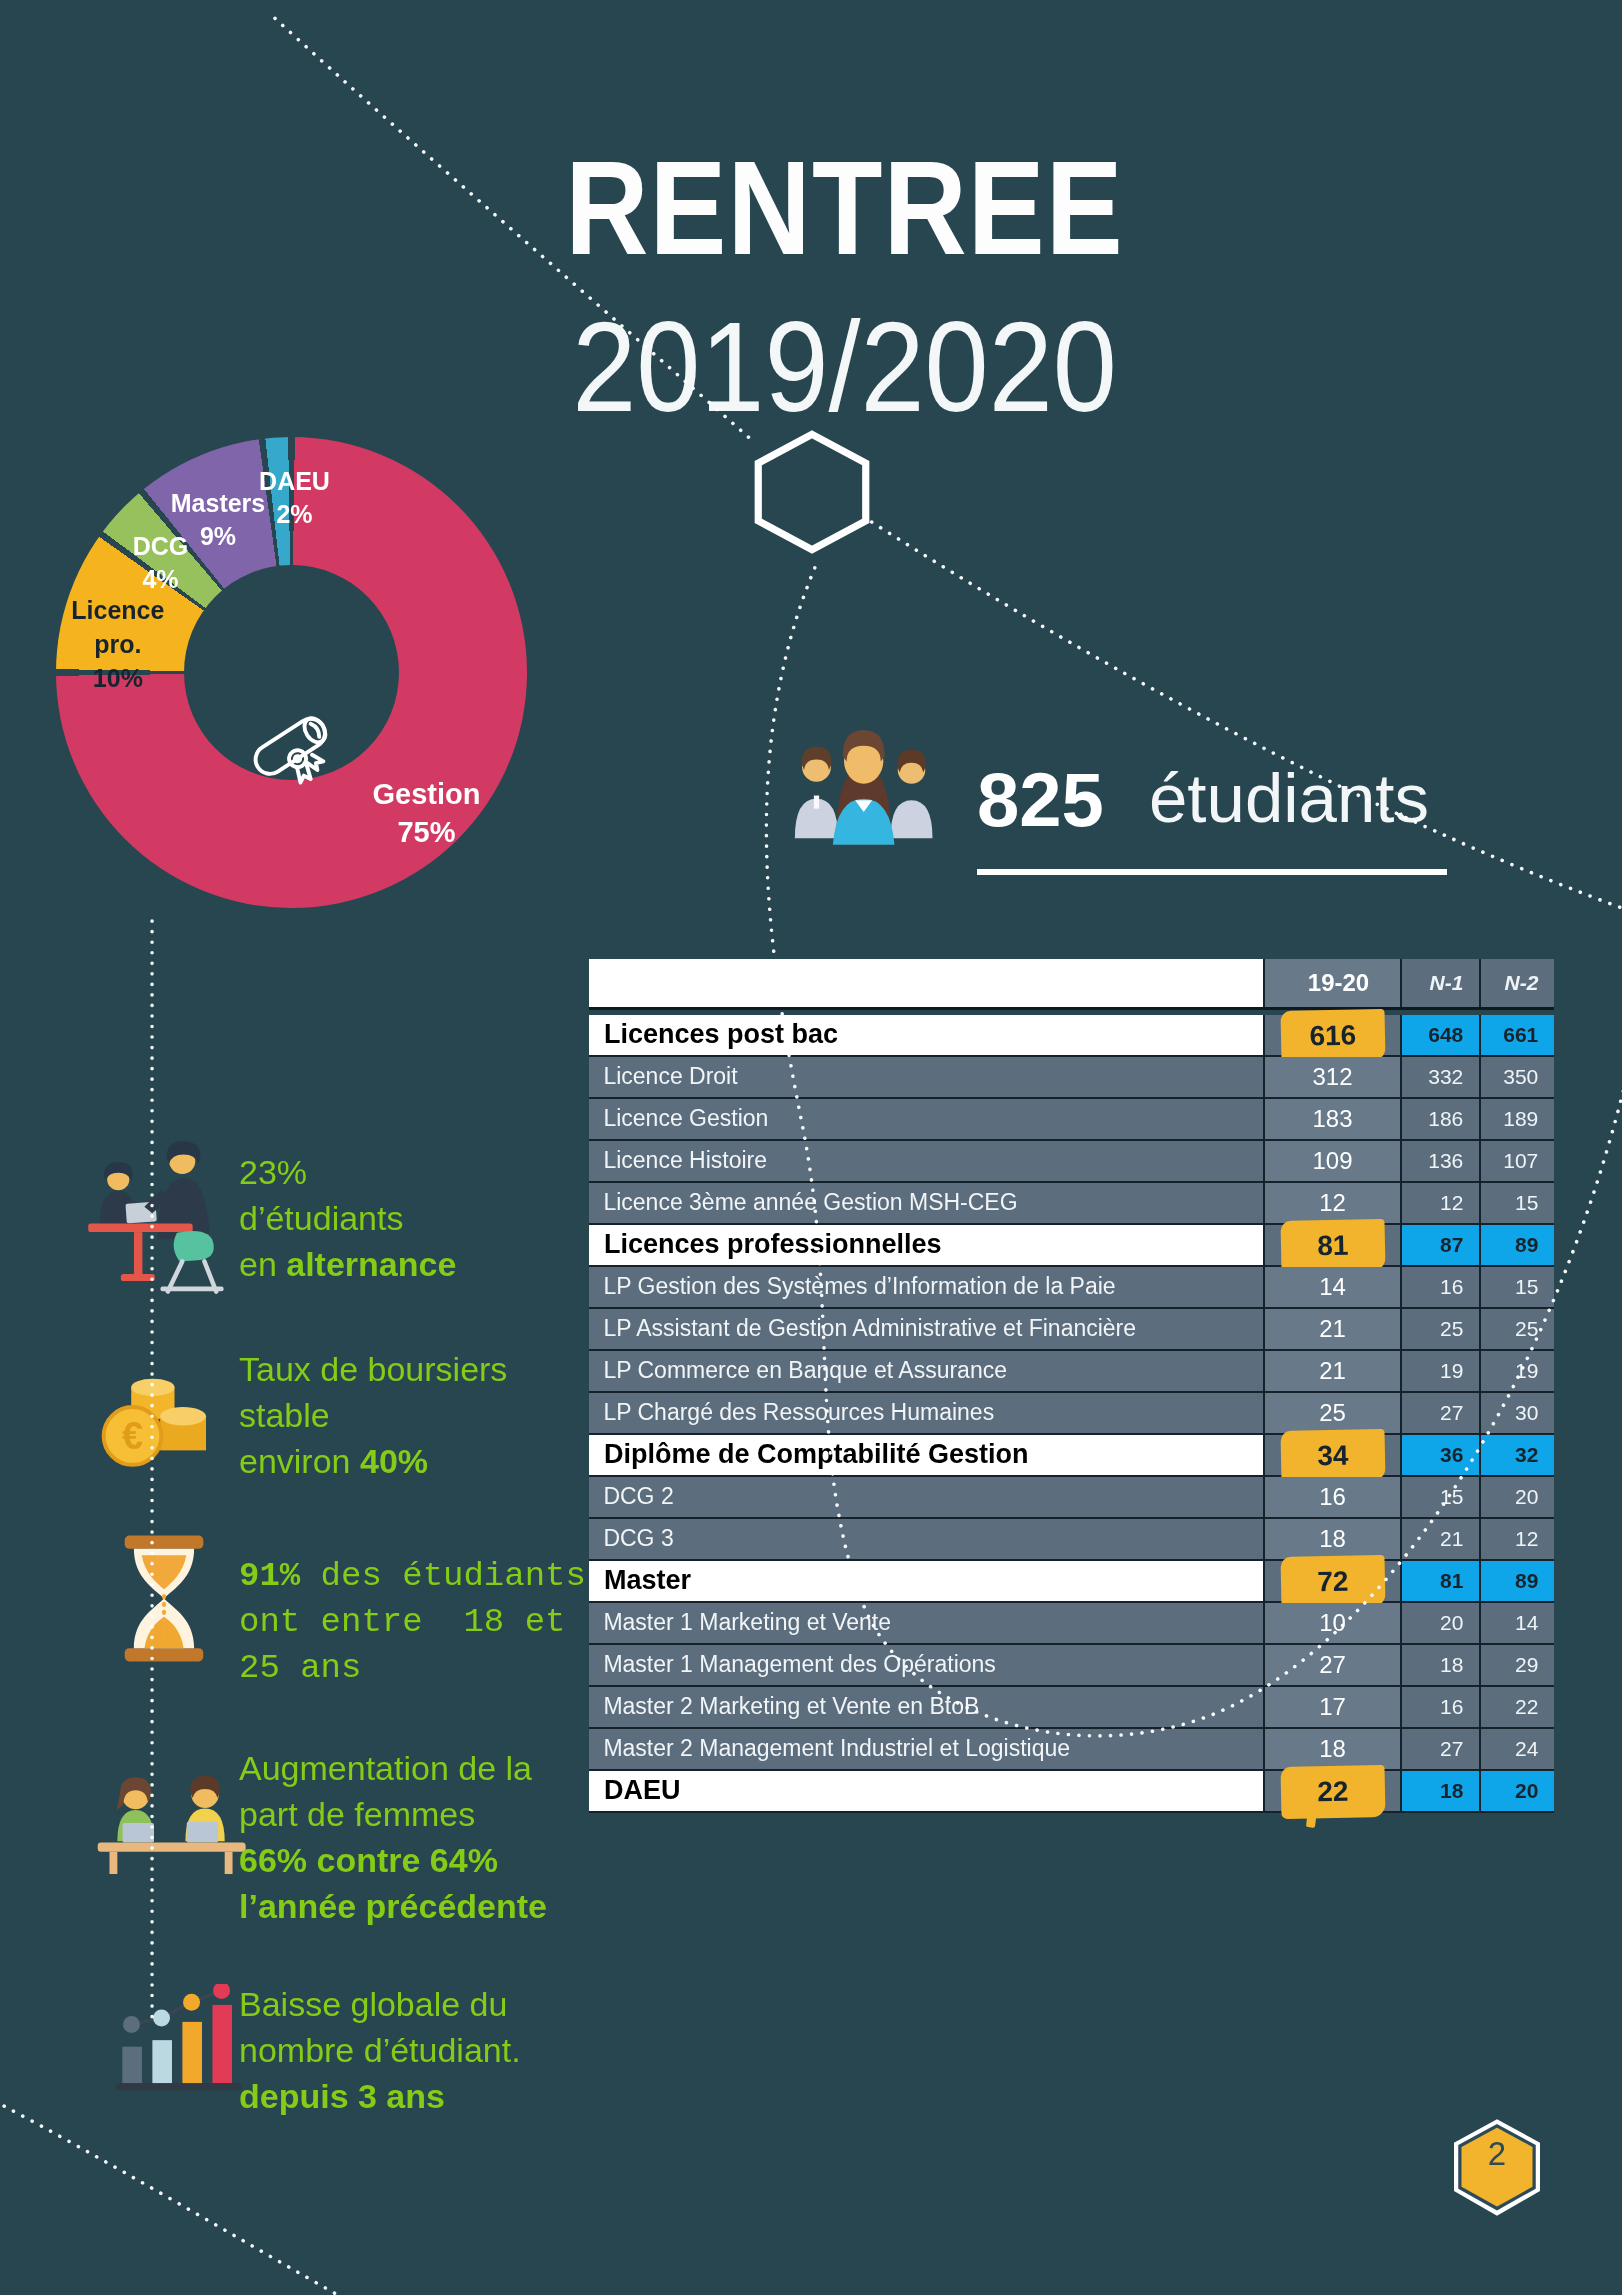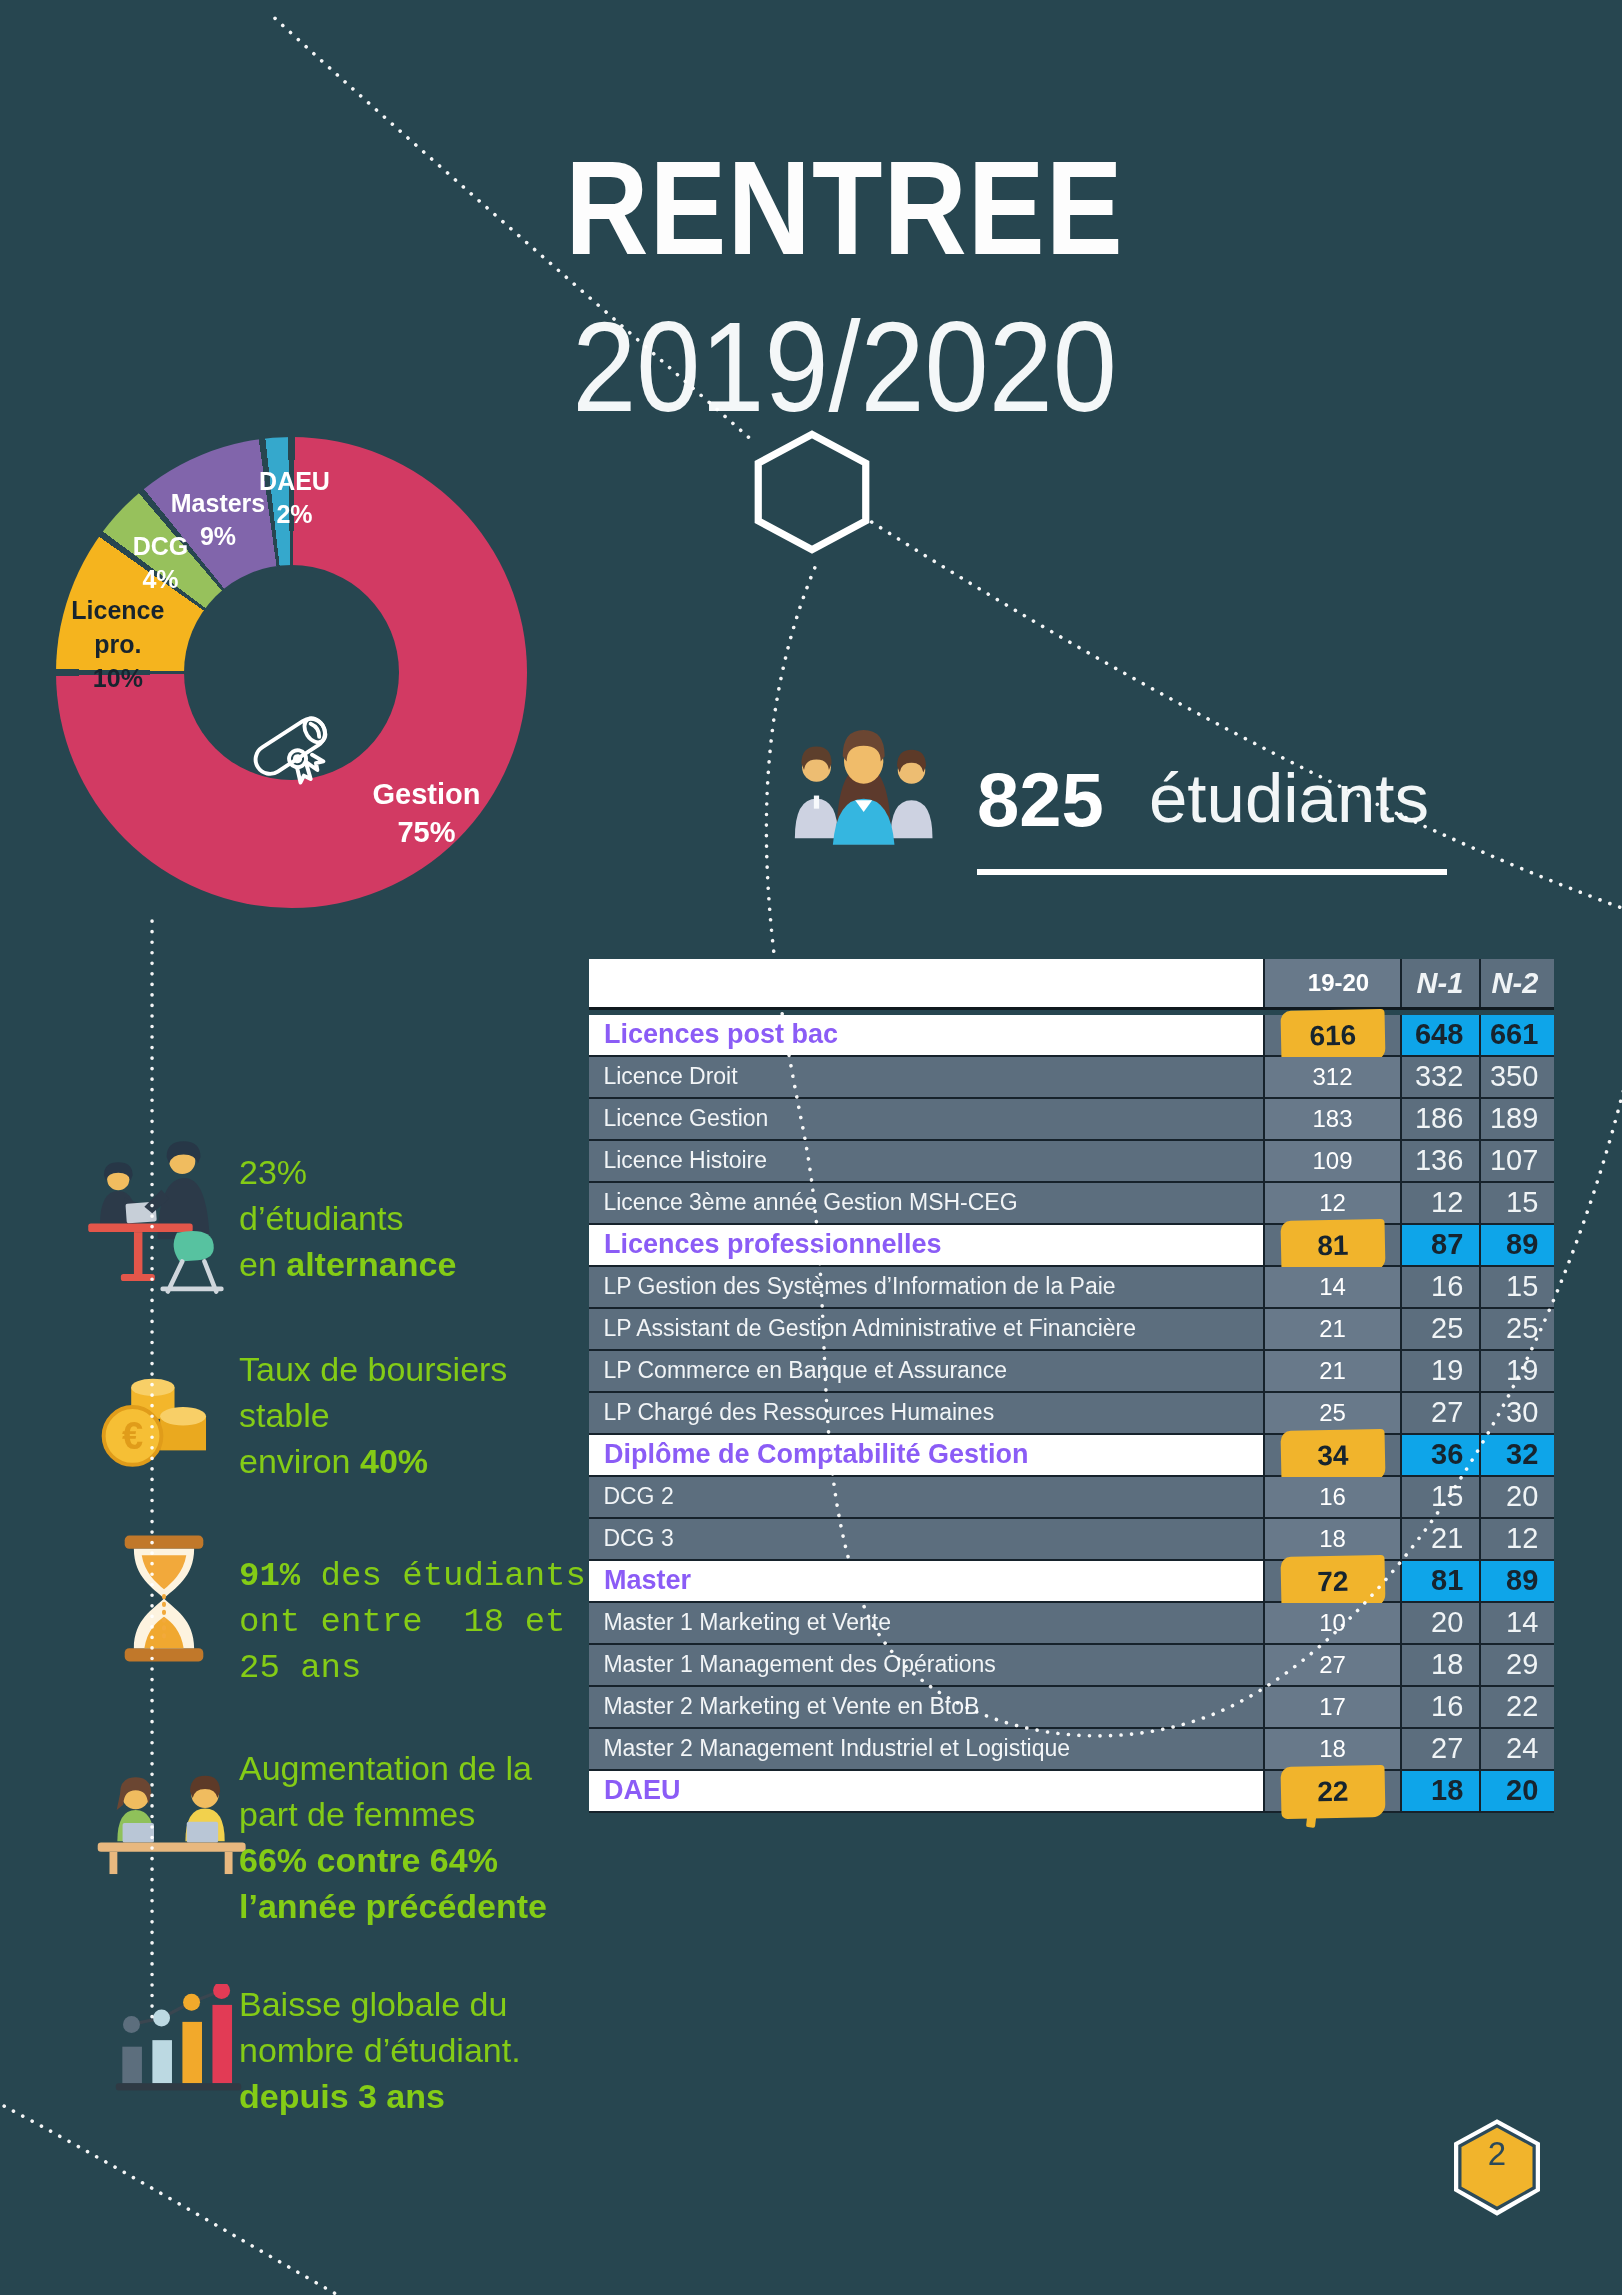--- a/index.html
+++ b/index.html
@@ -42,22 +42,22 @@
   .trow,.thead{display:grid;grid-template-columns:674px 137px 79px 75px;}
   .thead{height:48px;border-bottom:3.9px solid #10191f;}
   .thead .c{background:#fff;}
   .thead .v{background:#315061;color:#fff;font-weight:700;font-size:27.5px;display:flex;align-items:center;justify-content:center;padding-left:12px;}
   .thead .n{color:#17242e;font-weight:700;font-style:italic;font-size:25px;display:flex;align-items:center;justify-content:center;}
   .tbody{margin-top:4.6px;}
   .trow{height:40px;border-bottom:2.6px solid #16222b;}
   .c{position:relative;display:flex;align-items:center;}
   .c.lbl{background:#5c6e7e;color:#f2f5f7;font-size:23px;padding-left:14.4px;}
   .c.v{background:#68798a;color:#fff;font-size:24px;justify-content:center;border-left:2px solid #16222b;}
-  .c.n{background:#5c6e7e;color:#f0f4f6;font-size:29px;justify-content:flex-end;padding-right:15.7px;border-left:2px solid #16222b;}
-  .trow.sect .lbl{background:#fff;color:#8b5cf6;font-weight:700;font-size:27px;padding-left:15px;}
+  .c.n{background:#5c6e7e;color:#f0f4f6;font-size:21px;justify-content:flex-end;padding-right:15.7px;border-left:2px solid #16222b;}
+  .trow.sect .lbl{background:#fff;color:#000000;font-weight:700;font-size:27px;padding-left:15px;}
   .trow.sect .v{background:#5c6e7e;}
   .trow.sect .n{background:#0ea5e9;color:#17242e;font-weight:700;}
   .splash{position:absolute;inset:-4.6px 15.7px -7.2px 15.7px;background:#f1b42c;
           border-radius:10.5px 3.9px 13px 5.9px;transform:rotate(-1.2deg);
           display:flex;align-items:center;justify-content:center;
           font-weight:700;font-size:28px;color:#17242e;font-style:normal;}
   .splash::after{content:"";position:absolute;left:25px;bottom:-9.2px;width:9.2px;height:11.8px;background:#f1b42c;border-radius:2px;transform:rotate(8deg);}
 
   
   .stat{left:79px;width:523px;z-index:3;}

